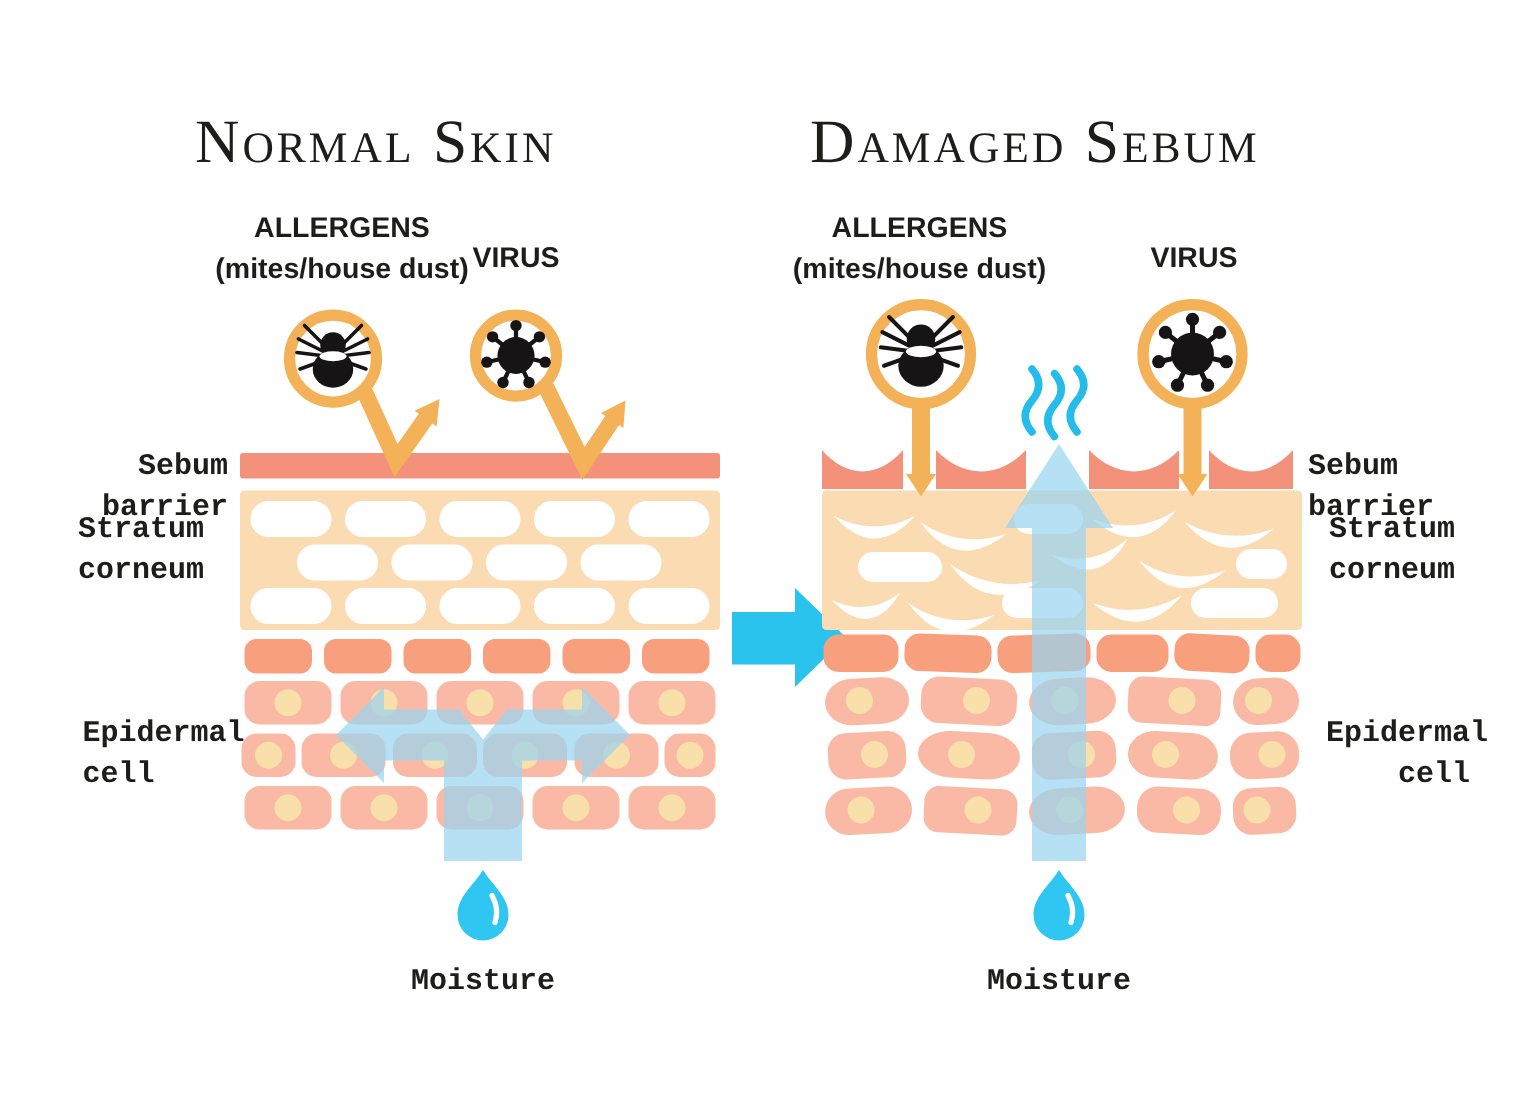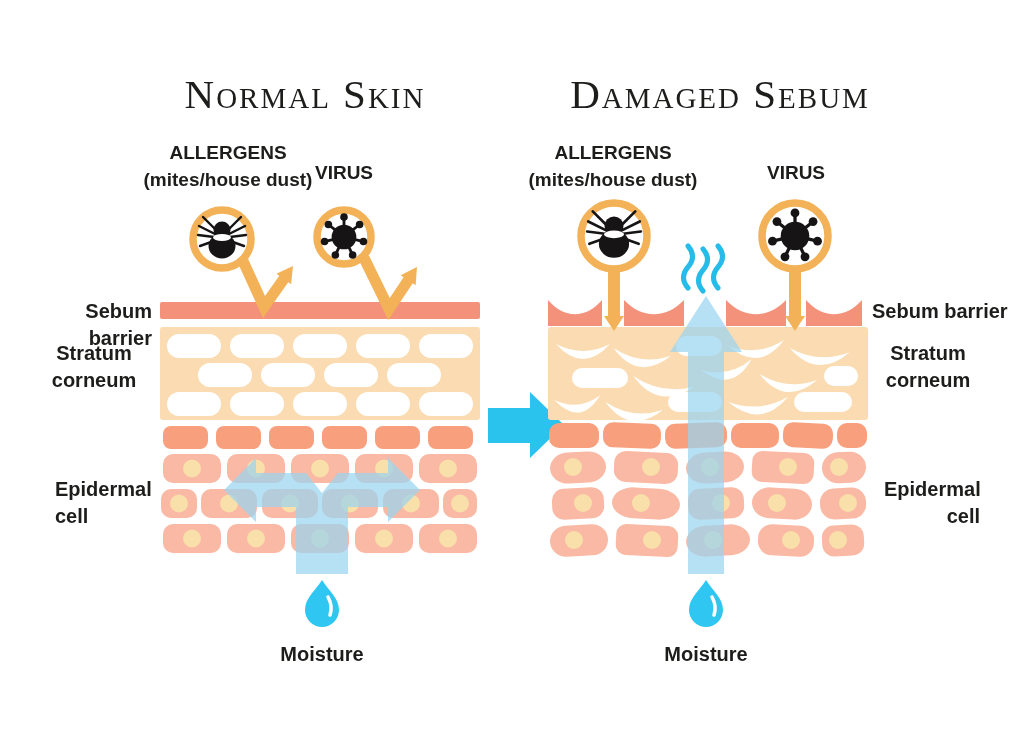--- a/index.html
+++ b/index.html
@@ -1,22 +1,22 @@
 <!DOCTYPE html>
 <html><head>
 <meta charset="utf-8">
 <style>
   html,body{margin:0;padding:0;background:#fff;}
   .canvas{position:relative;width:1024px;height:730px;background:#ffffff;overflow:hidden;
           font-family:"Liberation Sans",sans-serif;color:#1d1d1b;}
   .abs{position:absolute;}
   .title{font-family:"Liberation Serif","DejaVu Serif",serif;
          font-variant:small-caps;font-size:41px;letter-spacing:2px;
-         text-align:center;white-space:nowrap;color:#1d1d1b;}
-  .lbl{font-weight:bold;font-size:20px;line-height:27px;color:#1d1d1b;}
+         text-align:left;white-space:nowrap;color:#1d1d1b;}
+  .lbl{font-weight:bold;font-size:20px;line-height:27px;color:#1d1d1b;font-family:Liberation Mono, monospace;}
   .toplbl{font-weight:bold;font-size:19px;line-height:27px;text-align:center;color:#1d1d1b;}
   .toplbl span{display:block;text-align:center;}
   svg{position:absolute;left:0;top:0;}
 </style>
 </head>
 <body>
 
 <div class="canvas">
 
   <svg id="art" width="1024" height="730" viewBox="0 0 1024 730">

